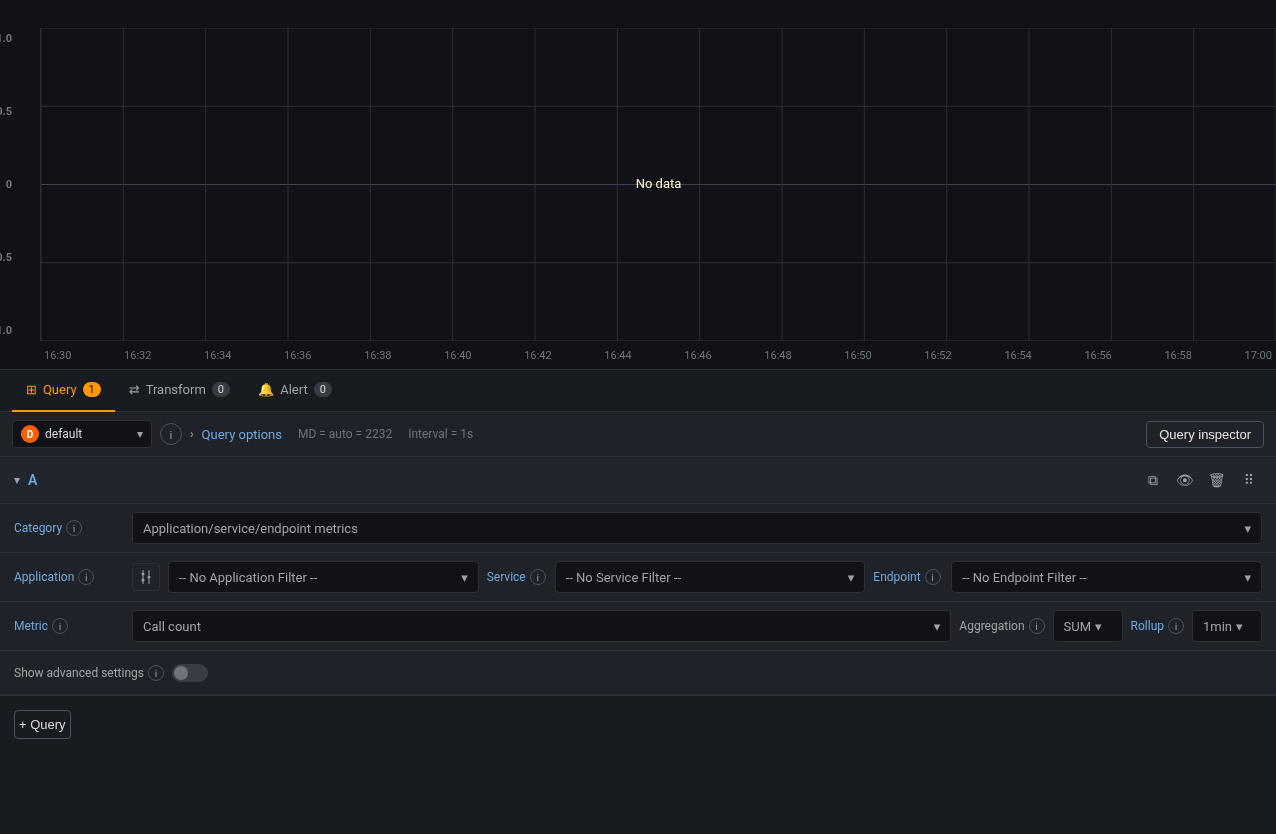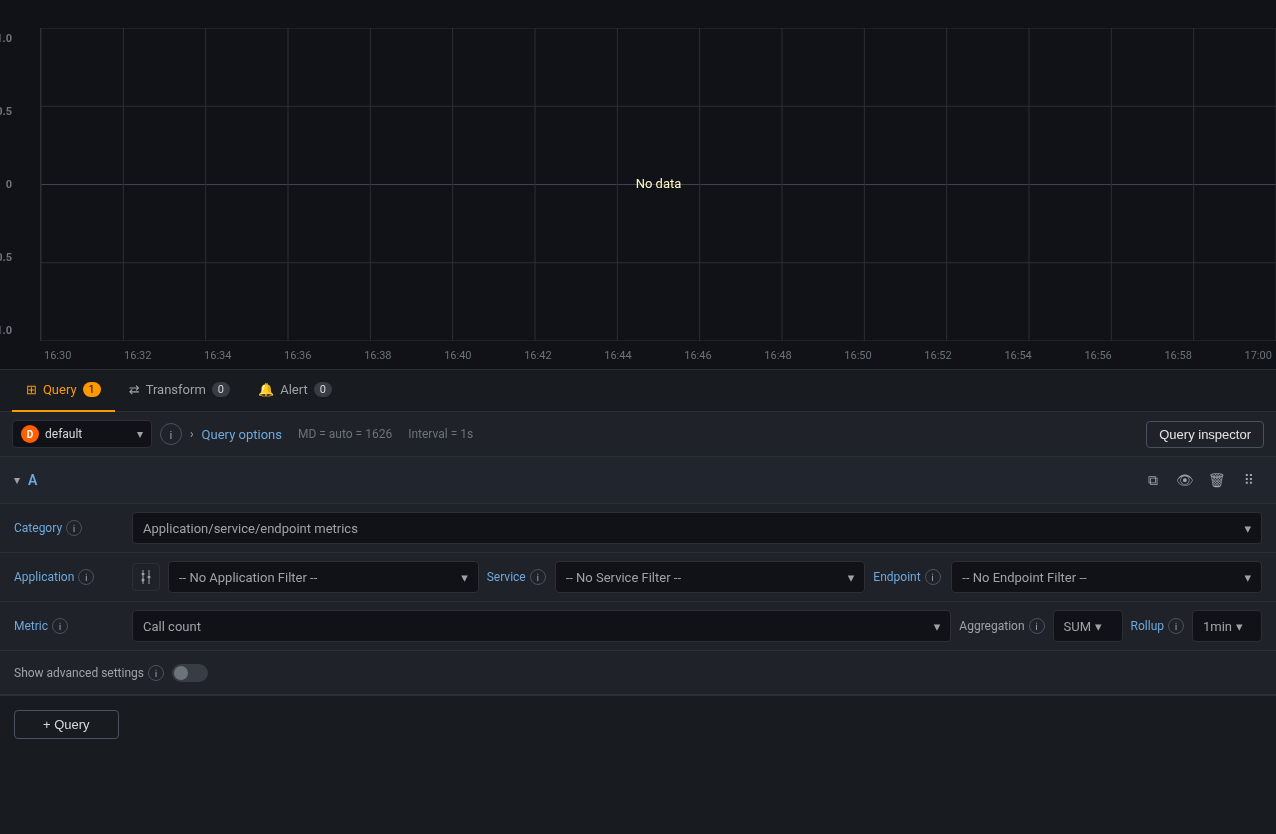--- a/index.html
+++ b/index.html
@@ -399,21 +399,21 @@
       background: #181b1f;
     }
 
     .add-query-btn {
       display: flex;
       align-items: center;
       gap: 6px;
       background: transparent;
       border: 1px solid #4a5160;
       color: #d8d9da;
-      padding: 6px 28px;
+      padding: 6px 4px;
       border-radius: 4px;
       cursor: pointer;
       font-size: 13px;
     }
 
     
     .grid-line {
       stroke: #2c2f35;
       stroke-width: 1;
     }
@@ -509,21 +509,21 @@
 
   <div class="query-options-bar">
     <div class="datasource-select">
       <div class="datasource-icon">D</div>
       <span>default</span>
       <span style="color:#9ea3a9; margin-left:auto;">▾</span>
     </div>
     <button class="info-btn">ℹ</button>
     <span class="chevron-right">›</span>
     <span class="query-options-link">Query options</span>
-    <span class="query-meta">MD = auto = 1626</span>
+    <span class="query-meta">MD = auto = 2232</span>
     <span class="query-meta">Interval = 1s</span>
     <button class="query-inspector-btn">Query inspector</button>
   </div>
 
   <div class="query-section">
 
     <div class="query-section-header">
       <span class="collapse-btn">▾</span>
       <span class="query-name">A</span>
       <div class="query-header-actions">

